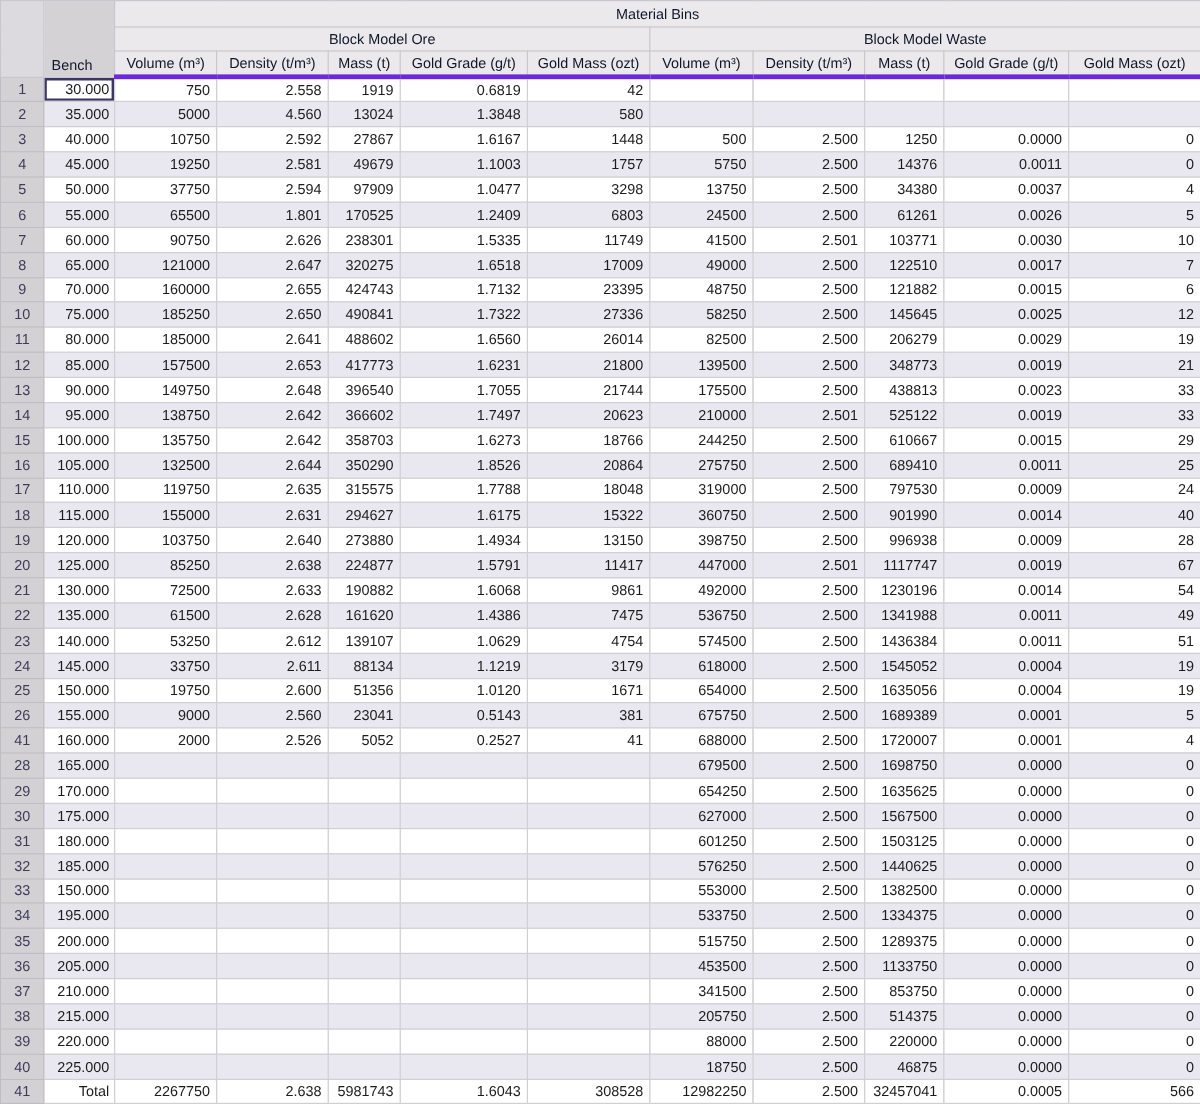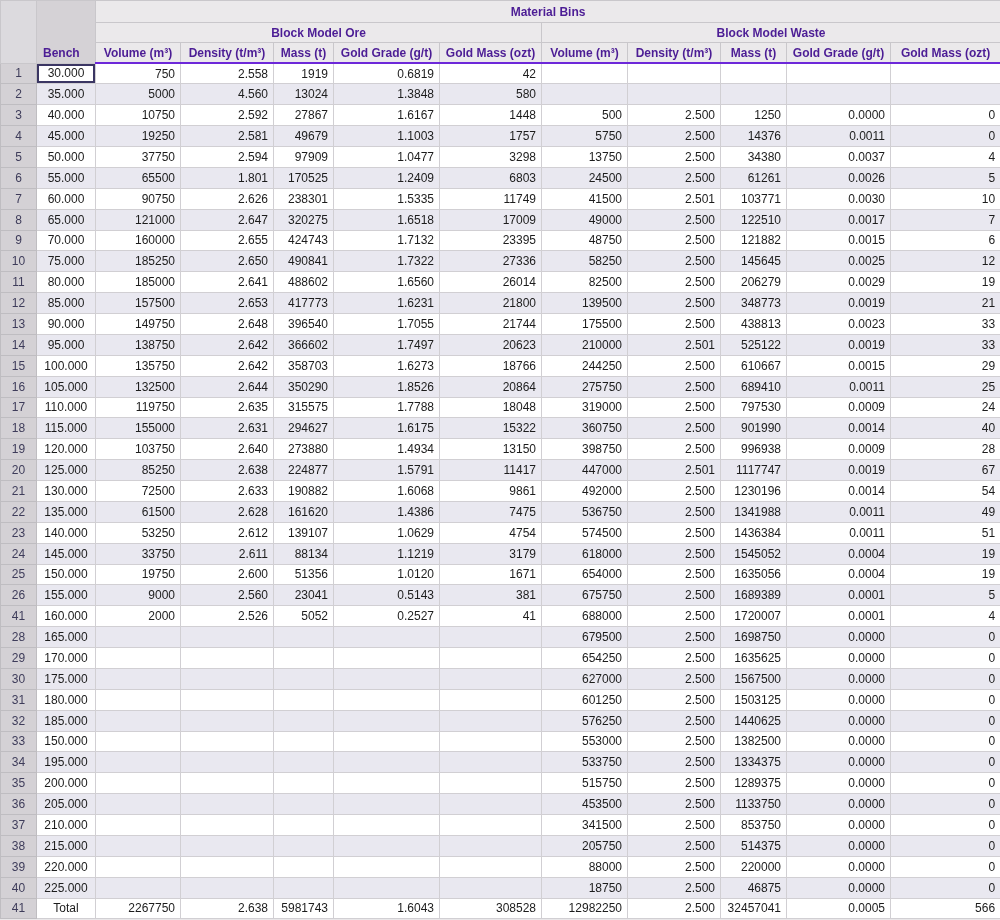--- a/index.html
+++ b/index.html
@@ -11,30 +11,30 @@
   table.grid{
     width:1000px;
     table-layout:fixed;
     border-collapse:collapse;
     border:1px solid #434247;
     font-size:12px;
   }
   
   thead th{
     background:#ebe9eb;
-    color:#4c1d95;
-    font-weight:bold;
+    color:#0f172a;
+    font-weight:normal;
     border:1px solid #c9c7cb;
     padding:0 4px;
     white-space:nowrap;
     overflow:hidden;
   }
   thead tr.title-row th{height:21px;}
   thead tr.group-row th{height:19px;}
-  thead tr.cols-row th{height:19px;border-bottom:2px solid #6d28d9;}
+  thead tr.cols-row th{height:19px;border-bottom:4px solid #6d28d9;}
   th.corner{background:#dcdade;}
   th.bench-head{
     background:#d5d2d6;
     vertical-align:bottom;
     text-align:left;
     padding:3px 6px;
   }
   
   tbody tr{height:20.88px;}
   tbody th.rownum{
@@ -46,21 +46,21 @@
     padding:0 2px;
   }
   tbody td{
     border:1px solid #d1cfd3;
     padding:0 5px;
     text-align:right;
     color:#1c1c1c;
     white-space:nowrap;
     overflow:hidden;
   }
-  tbody td.bench{text-align:center;padding:0 4px;}
+  tbody td.bench{text-align:right;padding:0 4px;}
   tbody tr:nth-child(odd) td{background:#ffffff;}
   tbody tr:nth-child(even) td{background:#e9e8f0;}
   tbody td.selected{box-shadow:inset 0 0 0 2px #3b3663;}
 </style>
 </head>
 <body>
 
 <table class="grid">
   <colgroup>
     <col style="width:36px">

